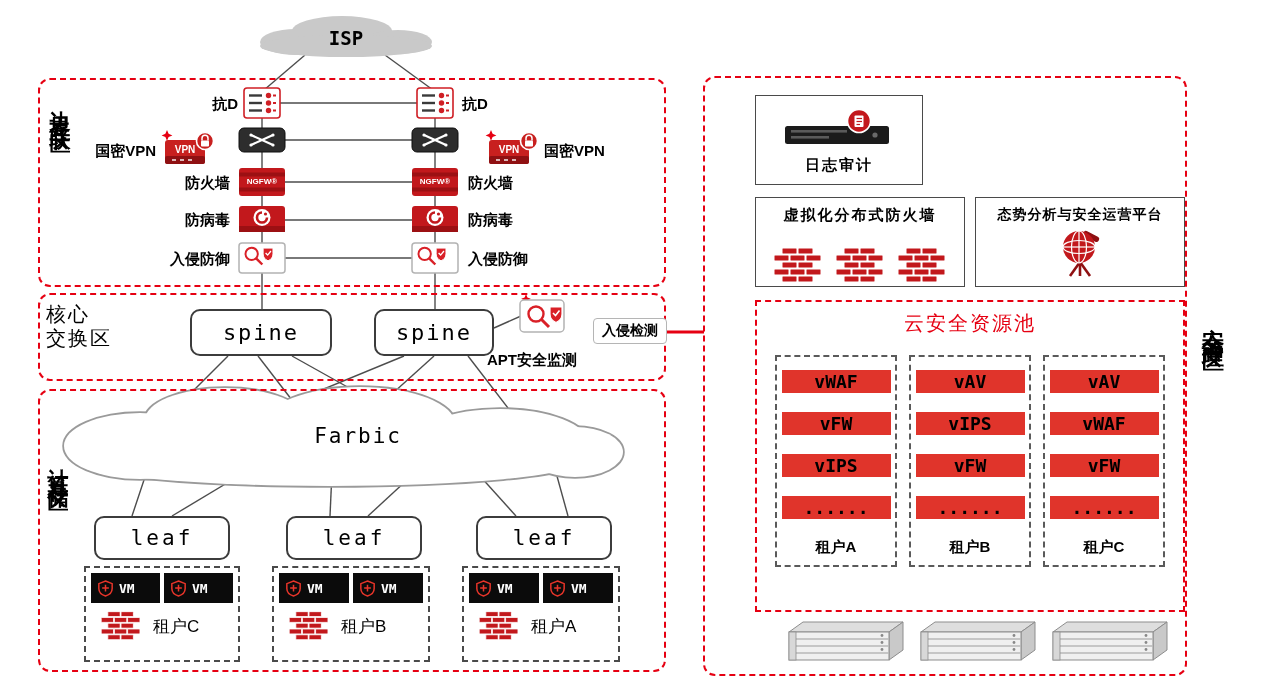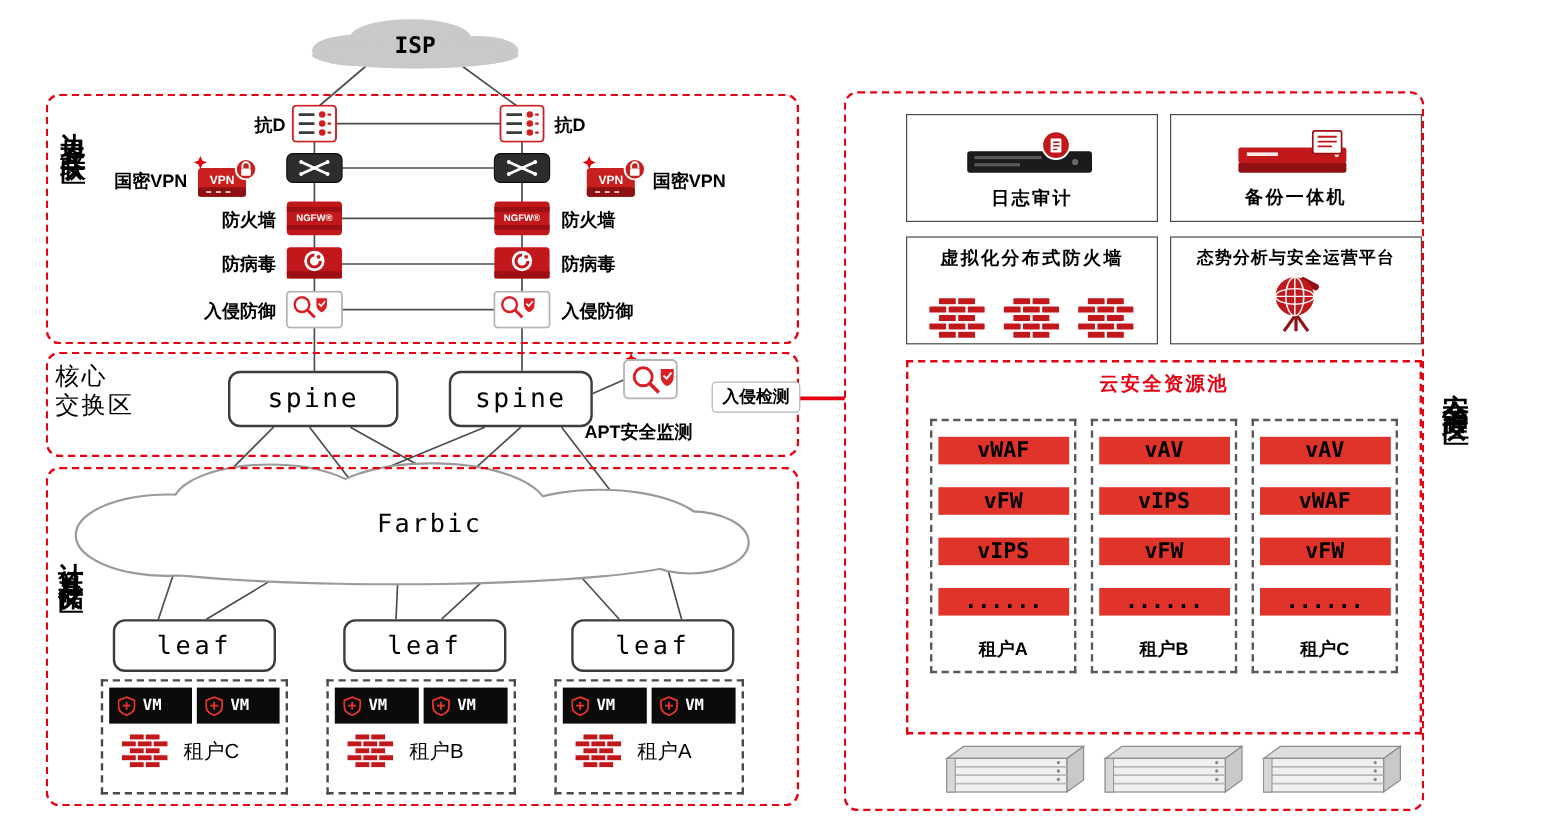--- a/index.html
+++ b/index.html
@@ -18,21 +18,21 @@
 .chip{position:absolute;background:#fff;border:1px solid #b5b5b5;border-radius:4px;padding:3px 8px;font-size:14px;font-weight:bold;z-index:3}
 .secbox{position:absolute;border:1.6px solid #4a4a4a;background:#fff;display:flex;flex-direction:column;align-items:center;justify-content:center;z-index:3}
 .seclabel{font-size:15px;font-weight:600;letter-spacing:2px;color:#000}
 .tenantbox{position:absolute;border:2px dashed #4a4a4a;background:#fff;padding:5px;z-index:3}
 .vmrow{display:flex;gap:4px}
 .vmchip{flex:1;height:30px;background:#0b0b0b;color:#fff;display:flex;align-items:center;gap:6px;padding-left:7px;
   font-family:"DejaVu Sans Mono","Liberation Mono",monospace;font-size:13px;font-weight:bold}
 .tfoot{display:flex;align-items:center;gap:10px;margin-top:7px;padding-left:8px}
 .tlabel{font-size:17px;color:#000;font-weight:500}
 .pool{position:absolute;border:2px dashed var(--red,#e60012);background:#fff;display:flex;flex-direction:column;align-items:center;z-index:3}
-.pooltitle{margin-top:8px;color:var(--red,#e60012);font-weight:bold;font-size:16px;letter-spacing:2px}
+.pooltitle{margin-top:8px;color:var(--red,#e60012);font-weight:normal;font-size:20px;letter-spacing:2px}
 .banner{margin-top:9px;width:394px;height:32px;background:var(--red-fill,#e0342b);color:#fff;font-weight:bold;font-size:17px;
   display:flex;align-items:center;justify-content:center;letter-spacing:2px}
 .cols{display:flex;gap:12px;margin-top:18px}
 .tcol{width:122px;height:212px;border:2px dashed #5a5a5a;display:flex;flex-direction:column;align-items:center;padding-top:13px;gap:19px;background:#fff}
 .svc{width:109px;height:23px;background:var(--red-fill,#e0342b);color:#000000;display:flex;align-items:center;justify-content:center;
   font-family:"DejaVu Sans Mono","Liberation Mono",monospace;font-size:18px;font-weight:bold;flex:none}
 .tname{margin-top:auto;margin-bottom:10px;font-size:15px;font-weight:600}
 </style>
 </head>
 <body>
@@ -395,52 +395,37 @@
       <svg width="44" height="33" viewBox="0 0 52 40">
           <use href="#ico-bricks"></use>
         </svg>
       <span class="tlabel">租户A</span>
     </div>
   </div>
 
   <div class="zone" style="left:703px;top:76px;width:484px;height:600px;z-index:1"></div>
   <div class="vlabel" style="left:1198px;top:310px;font-size:22px">安全管理区</div>
 
-  <div class="secbox" style="left:755px;top:95px;width:210px;height:90px;gap:4px">
+  <div class="secbox" style="left:755px;top:95px;width:168px;height:90px;gap:4px">
     <svg width="112" height="46" viewBox="0 0 112 46">
         <rect x="2" y="20" width="104" height="18" rx="2.5" fill="#1b1b1b"></rect>
         <rect x="8" y="24" width="56" height="2.6" fill="#5a5a5a"></rect>
         <rect x="8" y="30" width="38" height="2.6" fill="#5a5a5a"></rect>
         <circle cx="92" cy="29" r="2.6" fill="#6a6a6a"></circle>
         <circle cx="76" cy="15" r="11.5" fill="#c2181c" stroke="#fff" stroke-width="1.6"></circle>
         <rect x="71.5" y="9.5" width="9" height="11.5" rx="1" fill="#fff"></rect>
         <g stroke="#c2181c" stroke-width="1.2">
           <line x1="73.5" y1="12.5" x2="79" y2="12.5"></line>
           <line x1="73.5" y1="15.5" x2="79" y2="15.5"></line>
           <line x1="73.5" y1="18.5" x2="77" y2="18.5"></line>
         </g>
       </svg>
     <div class="seclabel">日志审计</div>
   </div>
 
-  <div class="secbox" style="left:975px;top:95px;width:210px;height:90px;gap:6px">
-    <svg width="100" height="42" viewBox="0 0 100 42">
-        <rect x="2" y="28" width="90" height="9" rx="2" fill="#8f1012"></rect>
-        <rect x="2" y="16" width="90" height="13" rx="2" fill="#c2181c"></rect>
-        <rect x="9" y="20" width="26" height="3" fill="#fff" opacity="0.9"></rect>
-        <circle cx="84" cy="22" r="2" fill="#fff" opacity="0.8"></circle>
-        <rect x="64" y="2" width="24" height="19" rx="2" fill="#fff" stroke="#9c1013" stroke-width="1.4"></rect>
-        <g stroke="#c2181c" stroke-width="1.6">
-          <line x1="68" y1="7" x2="84" y2="7"></line>
-          <line x1="68" y1="11" x2="84" y2="11"></line>
-          <line x1="68" y1="15" x2="80" y2="15"></line>
-        </g>
-      </svg>
-    <div class="seclabel">备份一体机</div>
-  </div>
 
   <div class="secbox" style="left:755px;top:197px;width:210px;height:90px;justify-content:space-between;padding-top:8px">
     <div class="seclabel">虚拟化分布式防火墙</div>
     <div style="display:flex;gap:10px;margin-top:5px">
       <svg width="52" height="40" viewBox="0 0 52 40">
           <use href="#ico-bricks"></use>
         </svg>
       <svg width="52" height="40" viewBox="0 0 52 40">
           <use href="#ico-bricks"></use>
         </svg>

